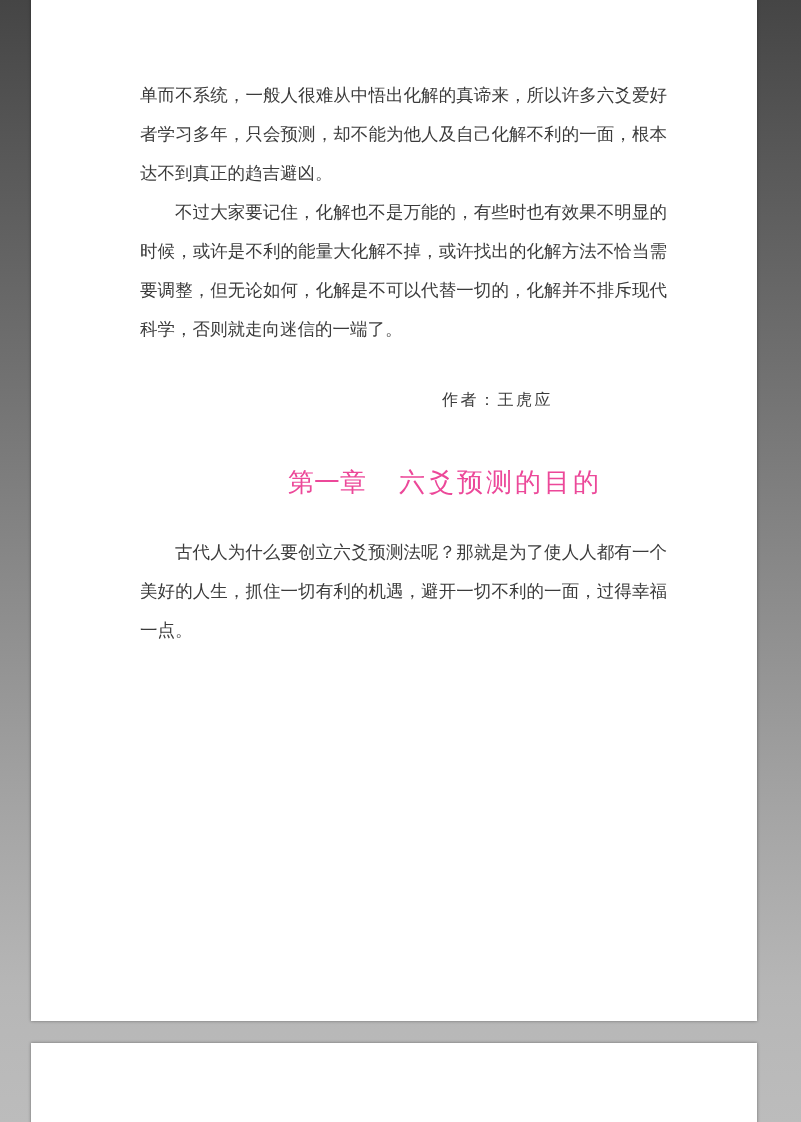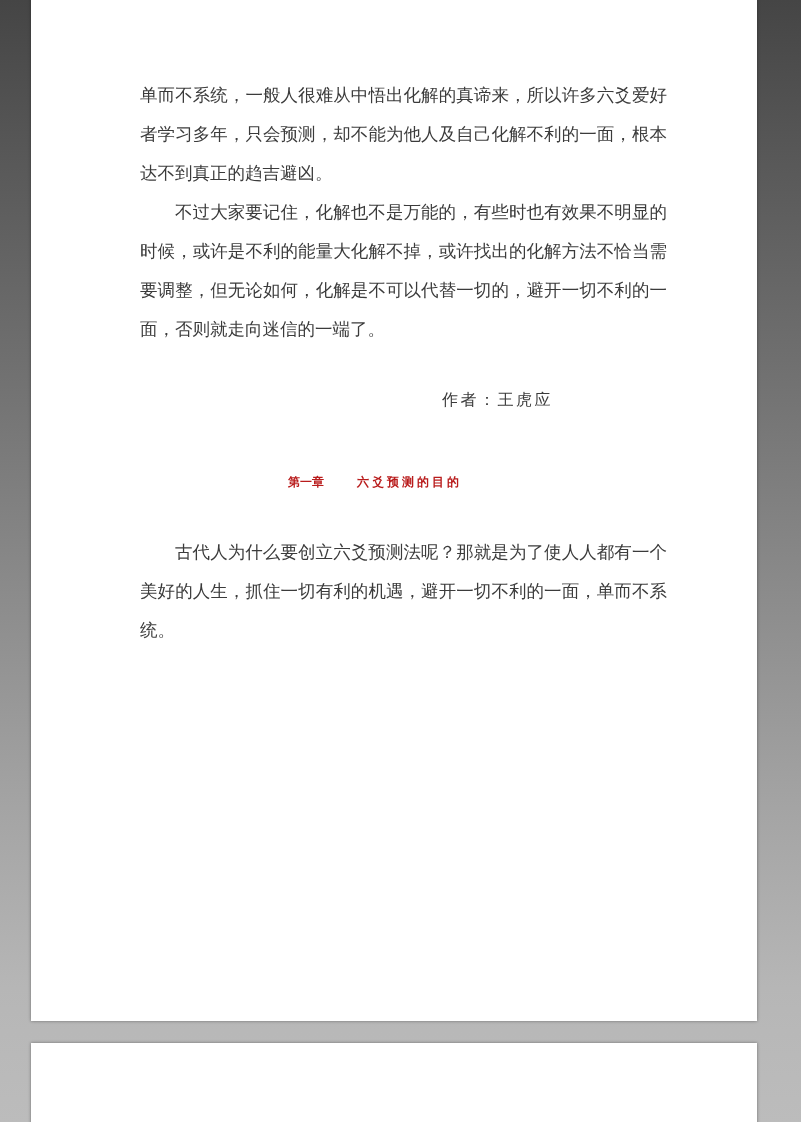--- a/index.html
+++ b/index.html
@@ -50,49 +50,49 @@
     padding-left: 302px;
     font-size: 16px;
     letter-spacing: 2.5px;
     line-height: 39px;
     color: #3b3b3b;
     white-space: nowrap;
   }
   .chapter {
     margin: 44px 0 31px 0;
     padding-left: 148px;
-    font-size: 12px;
-    font-weight: bold;
+    font-size: 26px;
+    font-weight: normal;
     line-height: 39px;
-    color: #b91c1c;
+    color: #ec4899;
     white-space: nowrap;
   }
   .chapter .chapter-num { margin-right: 33px; }
   .chapter .chapter-title { letter-spacing: 3px; }
 </style>
 </head>
 <body>
 
 <div class="viewport">
 
   <div class="sheet sheet-1">
     <div class="content">
 
       <p class="para no-indent">单而不系统，一般人很难从中悟出化解的真谛来，所以许多六爻爱好者学习多年，只会预测，却不能为他人及自己化解不利的一面，根本达不到真正的趋吉避凶。</p>
 
 
 
-      <p class="para">不过大家要记住，化解也不是万能的，有些时也有效果不明显的时候，或许是不利的能量大化解不掉，或许找出的化解方法不恰当需要调整，但无论如何，化解是不可以代替一切的，避开一切不利的一面，否则就走向迷信的一端了。</p>
+      <p class="para">不过大家要记住，化解也不是万能的，有些时也有效果不明显的时候，或许是不利的能量大化解不掉，或许找出的化解方法不恰当需要调整，但无论如何，化解是不可以代替一切的，化解并不排斥现代科学，否则就走向迷信的一端了。</p>
 
       <p class="author">作者：王虎应</p>
 
       <h2 class="chapter">
         <span class="chapter-num">第一章</span><span class="chapter-title">六爻预测的目的</span>
       </h2>
 
-      <p class="para">古代人为什么要创立六爻预测法呢？那就是为了使人人都有一个美好的人生，抓住一切有利的机遇，避开一切不利的一面，单而不系统。</p>
+      <p class="para">古代人为什么要创立六爻预测法呢？那就是为了使人人都有一个美好的人生，抓住一切有利的机遇，避开一切不利的一面，过得幸福一点。</p>
 
     </div>
   </div>
 
   <div class="sheet sheet-2"></div>
 
 </div>
 
 </body></html>

